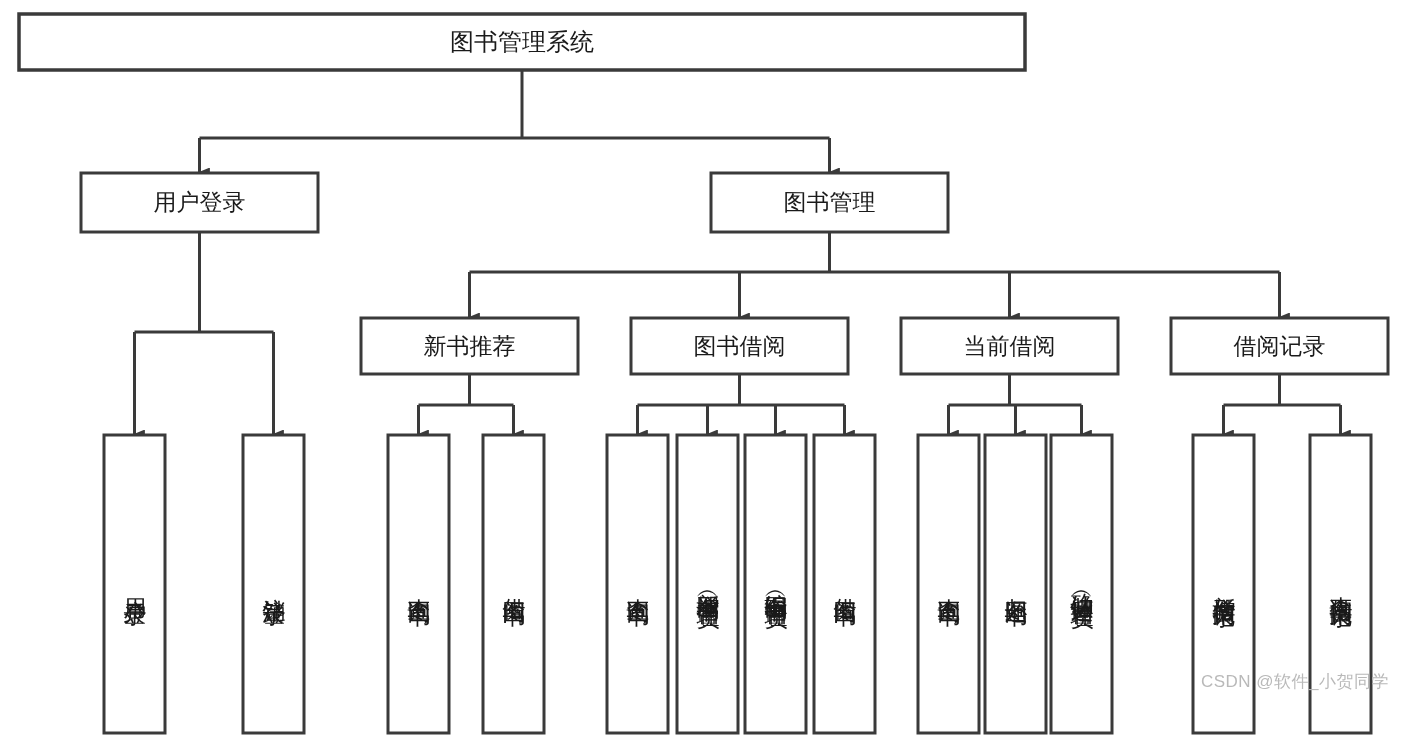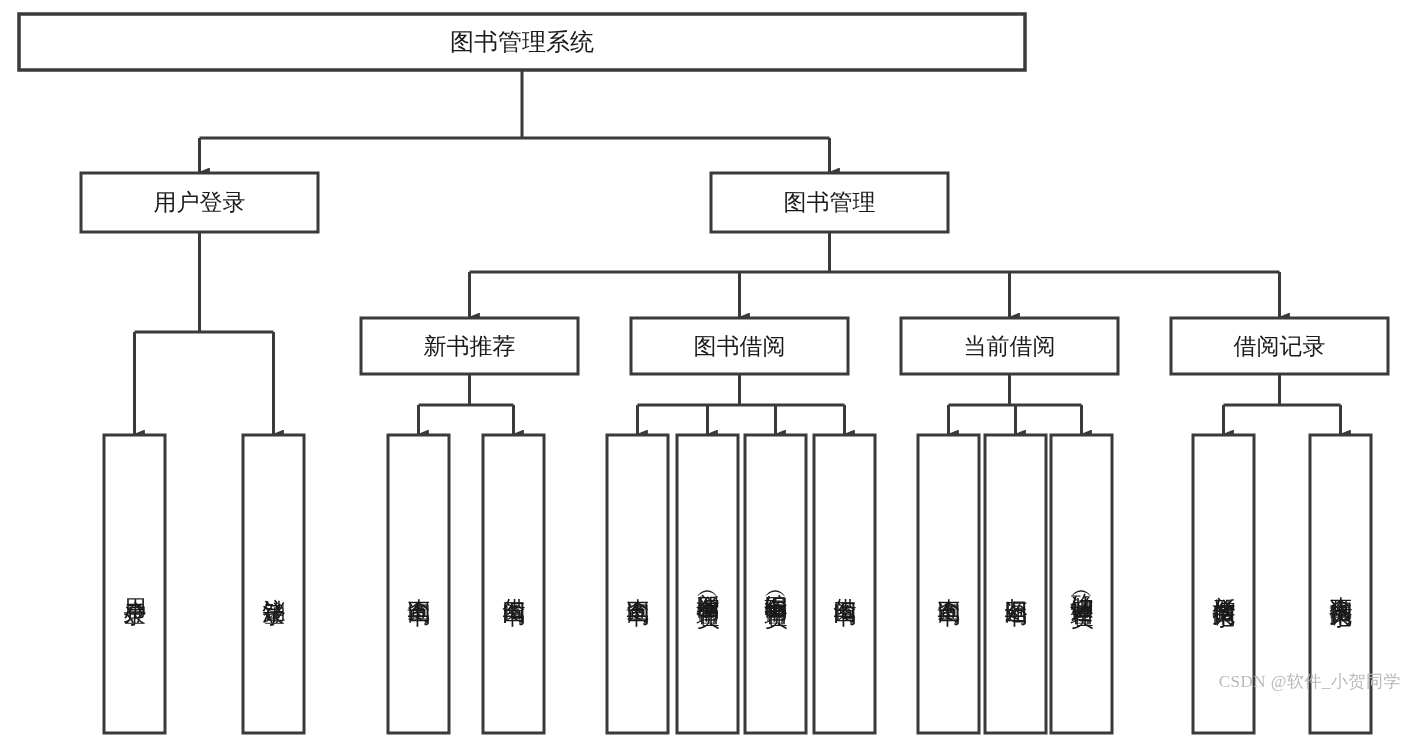--- a/index.html
+++ b/index.html
@@ -75,23 +75,23 @@
     font-family: "DejaVu Sans", "Liberation Sans", sans-serif;
     font-size: 23px;
     line-height: 1.12;
     color: #1a1a1a;
     letter-spacing: 2px;
     white-space: nowrap;
     text-align: center;
   }
   .watermark {
     position: absolute;
-    right: 4px;
+    right: 16px;
     bottom: 6px;
-    font-family: Liberation Serif, serif;
+    font-family: Liberation Sans, sans-serif;
     font-size: 17px;
     color: #b9b9b9;
     letter-spacing: 0.5px;
     user-select: none;
     white-space: nowrap;
   }
 </style>
 </head>
 <body>
 

